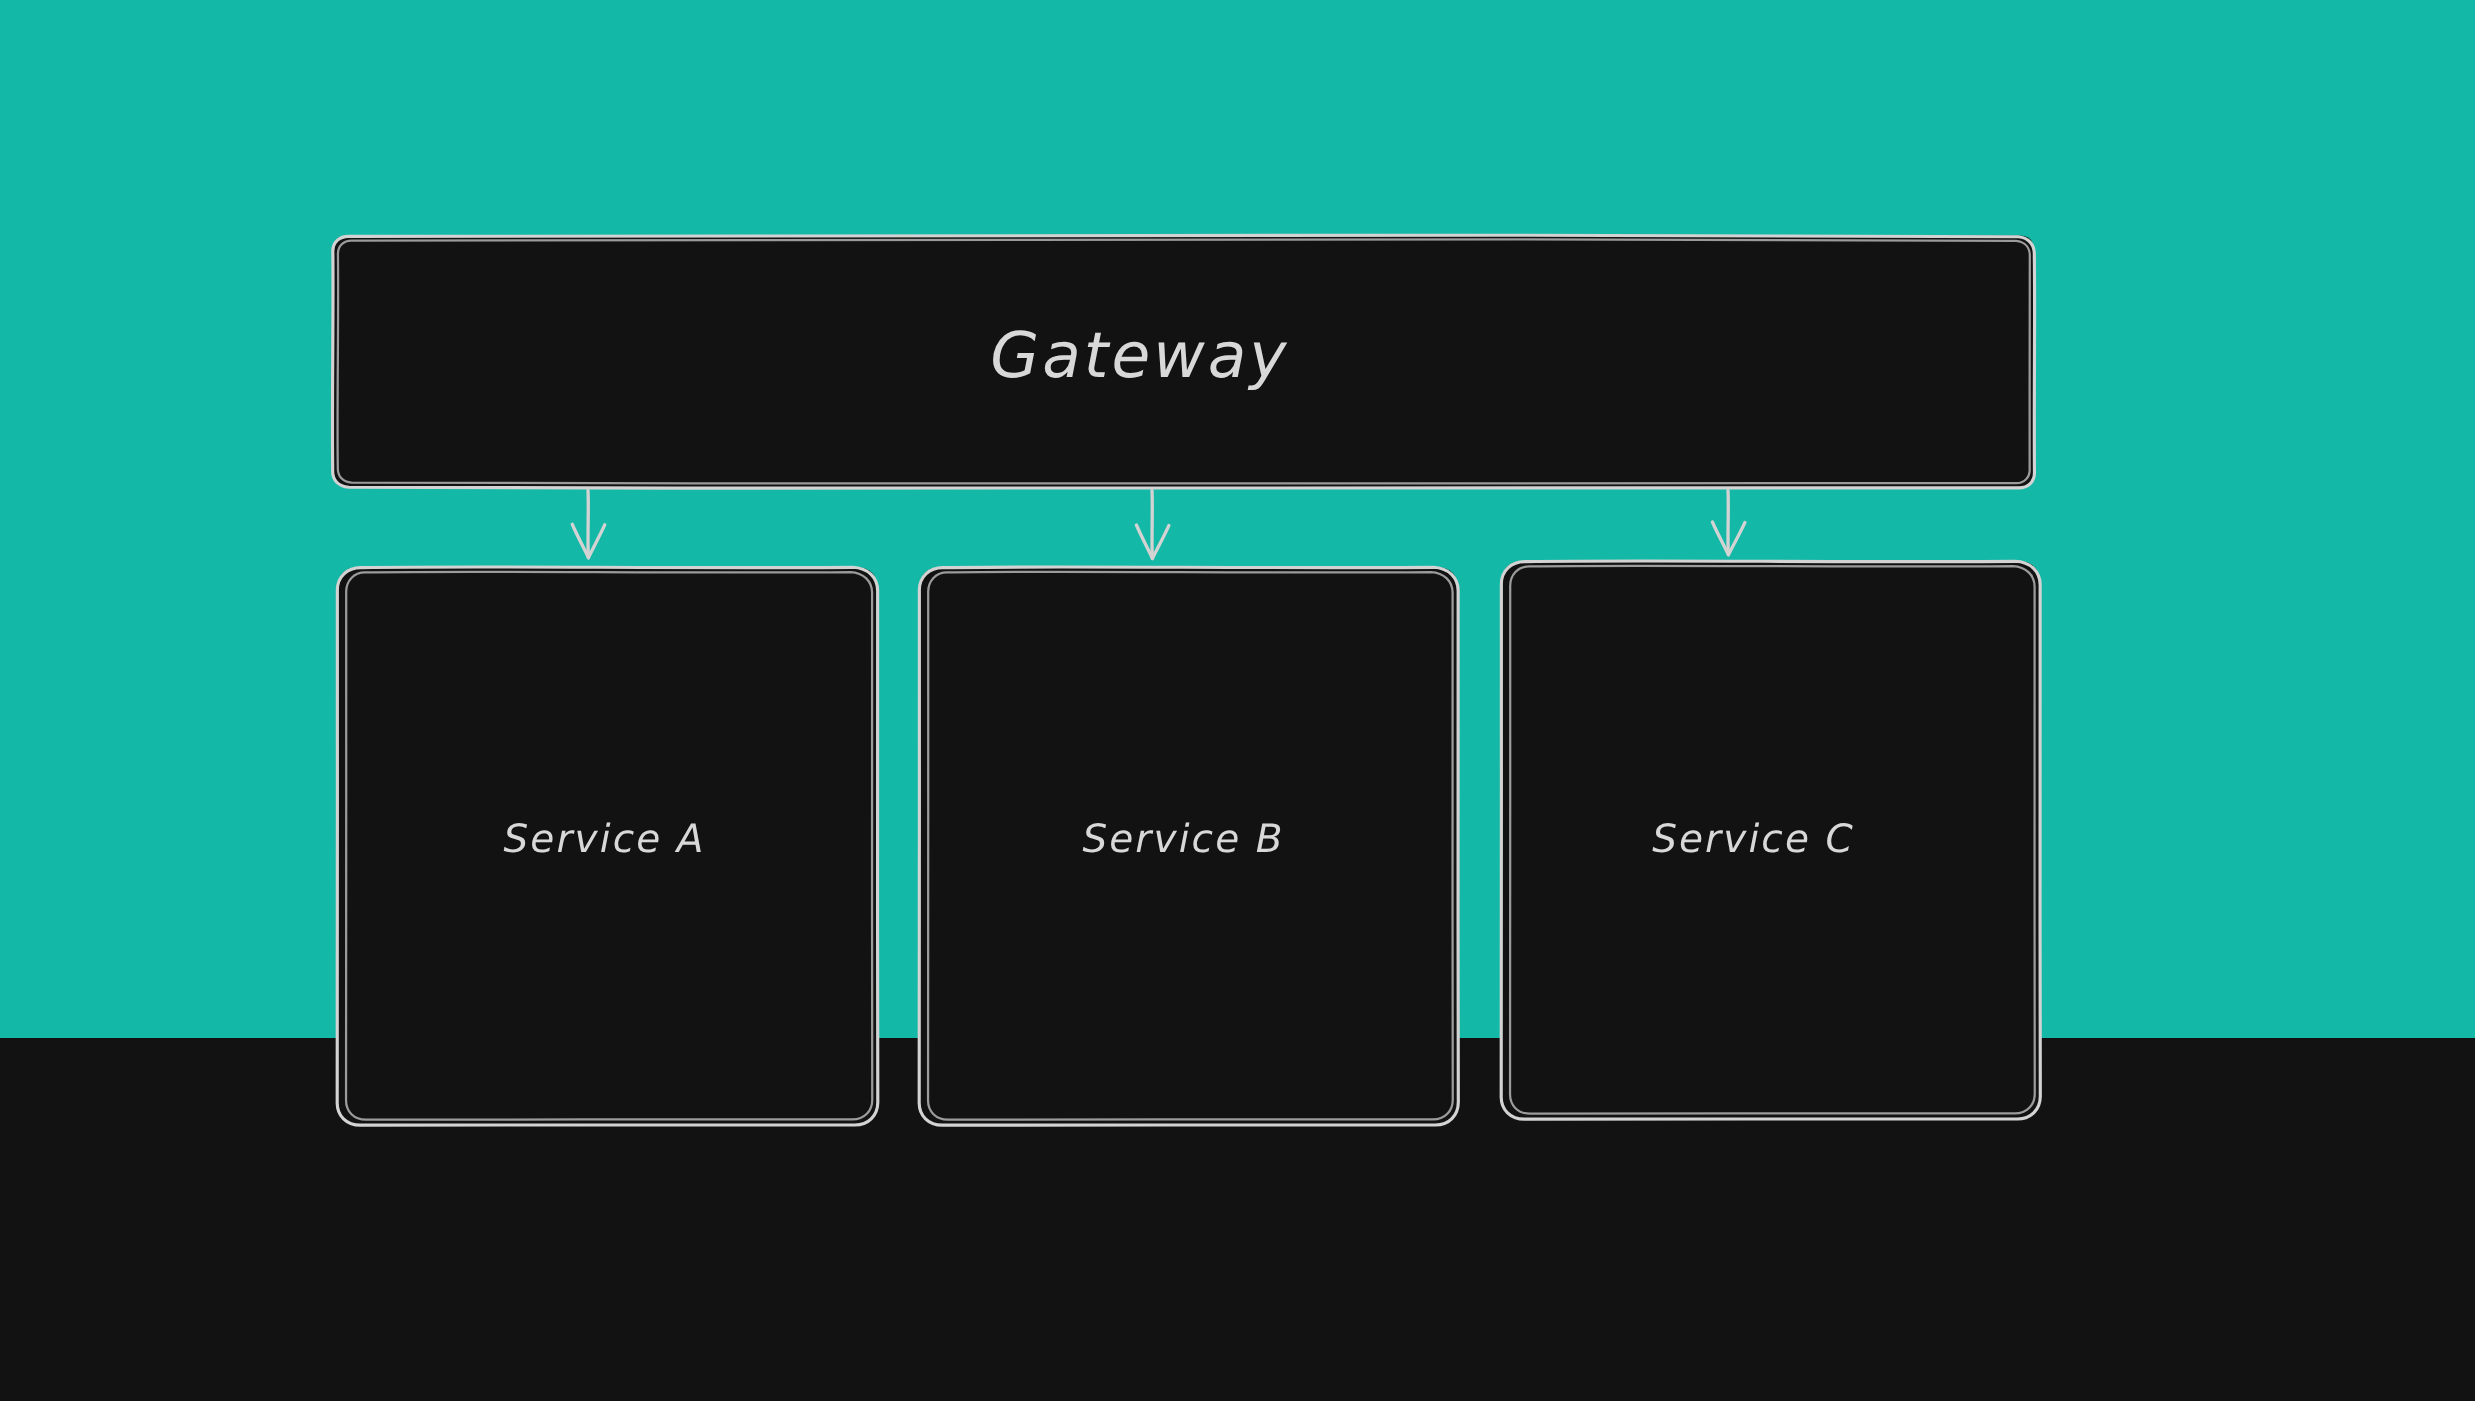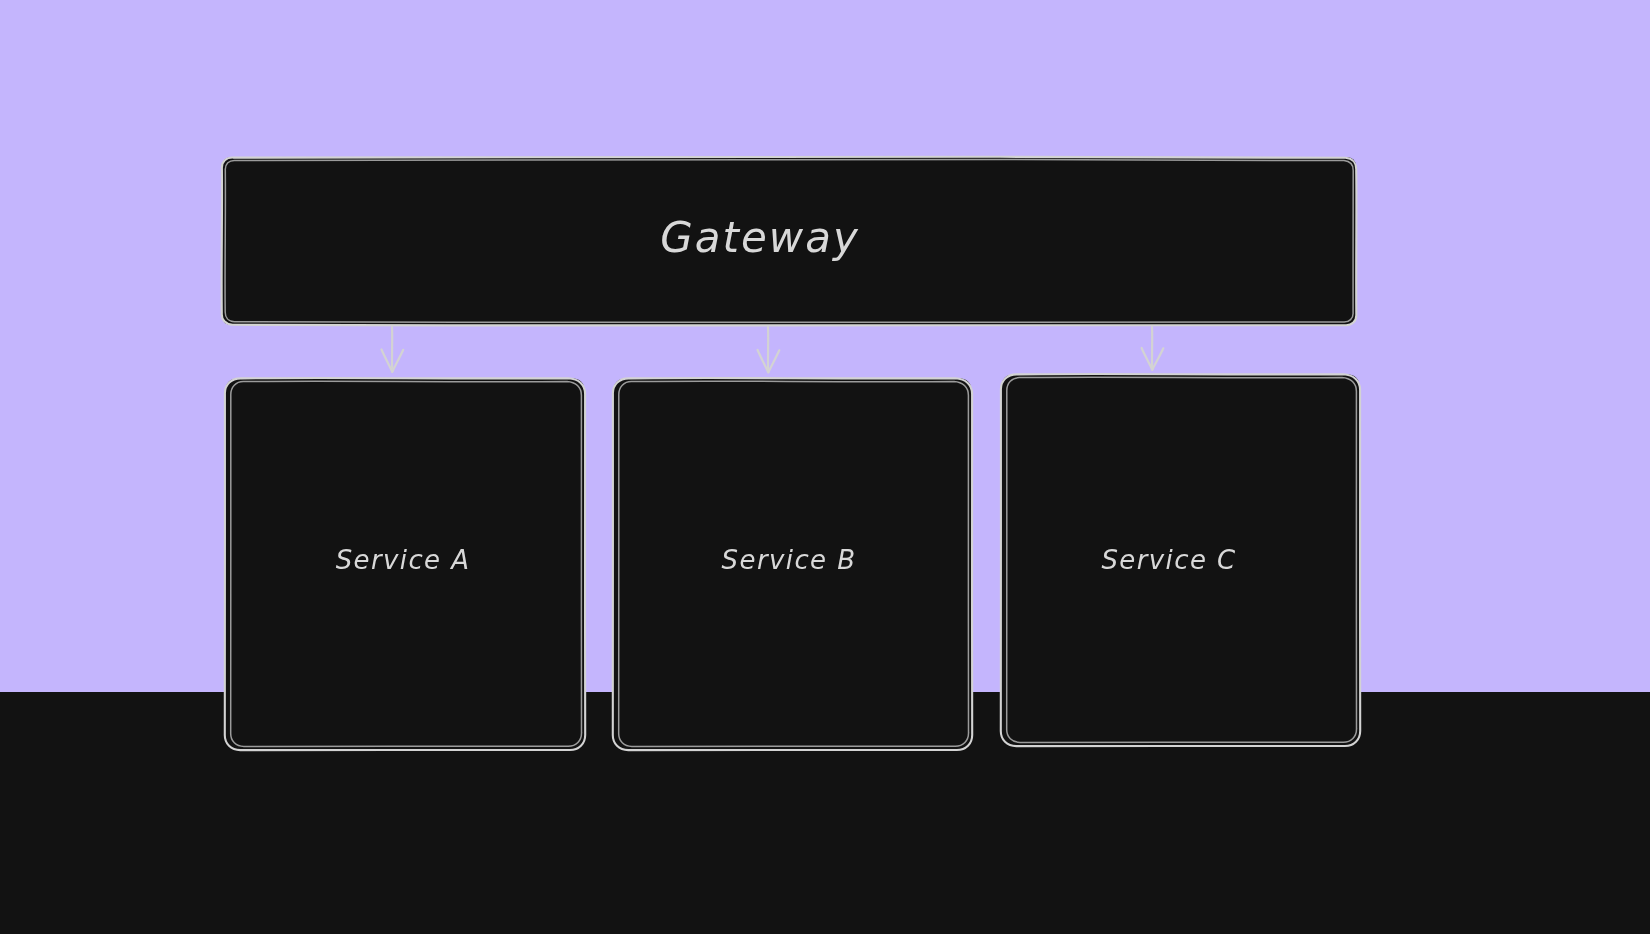--- a/index.html
+++ b/index.html
@@ -10,21 +10,21 @@
     height: 934px;
     overflow: hidden;
   }
   body {
     font-family: "DejaVu Sans", sans-serif;
   }
   #canvas-root {
     position: relative;
     width: 1650px;
     height: 692px;
-    background: #c4b5fd;
+    background: #14b8a6;
   }
   #diagram-svg {
     position: absolute;
     top: 0;
     left: 0;
     width: 1650px;
     height: 934px;
     display: block;
   }
   .sketch-stroke {

